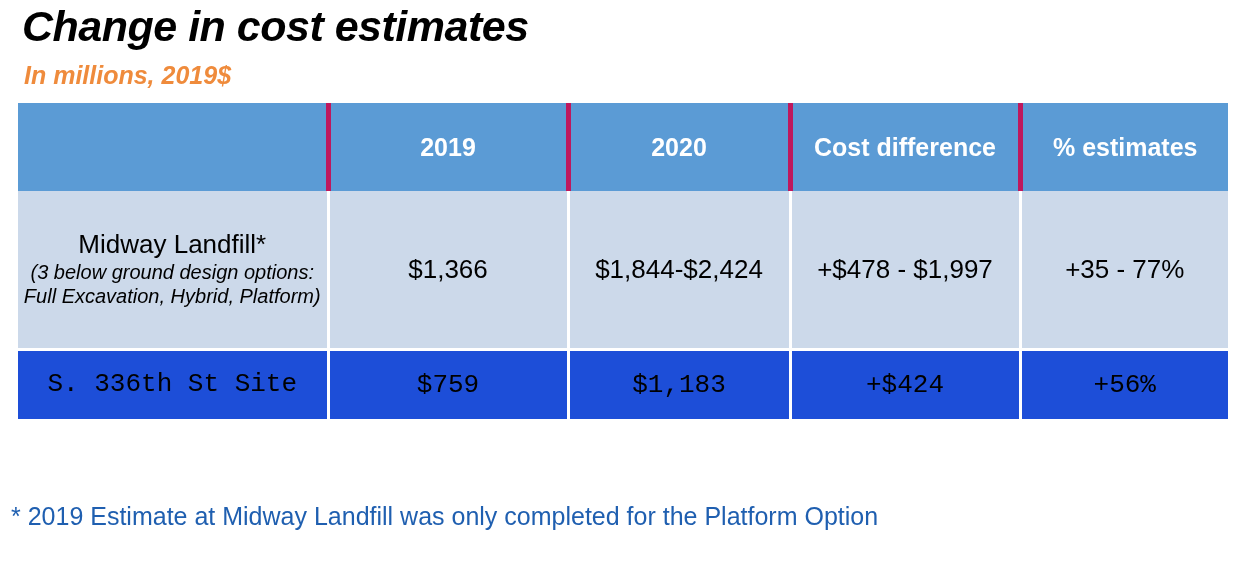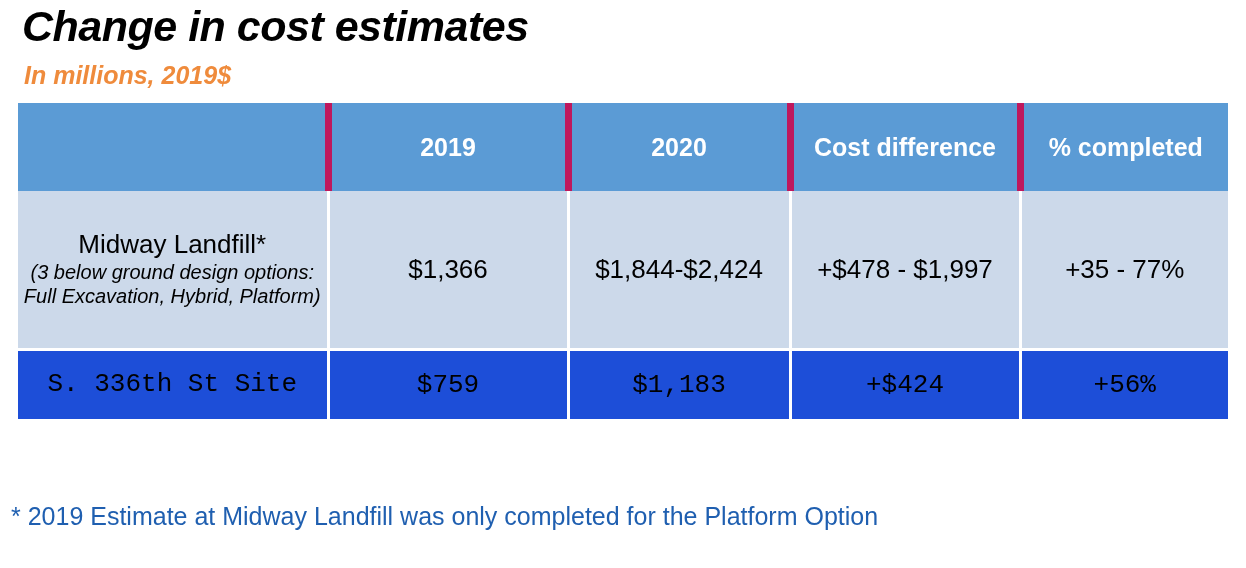--- a/index.html
+++ b/index.html
@@ -57,21 +57,21 @@
   table.cost-table col.c4 { width: 208px; }
 
   table.cost-table th {
     background: #5b9bd5;
     color: #ffffff;
     font-size: 25px;
     font-weight: bold;
     text-align: center;
     vertical-align: middle;
     height: 88px;
-    border-right: 7px solid #be185d;
+    border-right: 5px solid #be185d;
     padding: 2px 6px;
     line-height: 1.08;
   }
   table.cost-table th:last-child { border-right: none; }
   table.cost-table th.blank-head { background: #5b9bd5; }
 
   table.cost-table td {
     font-size: 26px;
     color: #000000;
     text-align: center;
@@ -128,21 +128,21 @@
         <col class="c2">
         <col class="c3">
         <col class="c4">
     </colgroup>
     <thead>
       <tr>
         <th class="blank-head"></th>
         <th>2019</th>
         <th>2020</th>
         <th>Cost difference</th>
-        <th>% completed</th>
+        <th>% estimates</th>
       </tr>
     </thead>
     <tbody>
       <tr class="row-a tall">
         <td class="rowlabel">
           <span class="main">Midway Landfill*</span>
           <span class="sub">(3 below ground design options: Full Excavation, Hybrid, Platform)</span>
         </td>
         <td>$1,366</td>
         <td>$1,844-$2,424</td>

